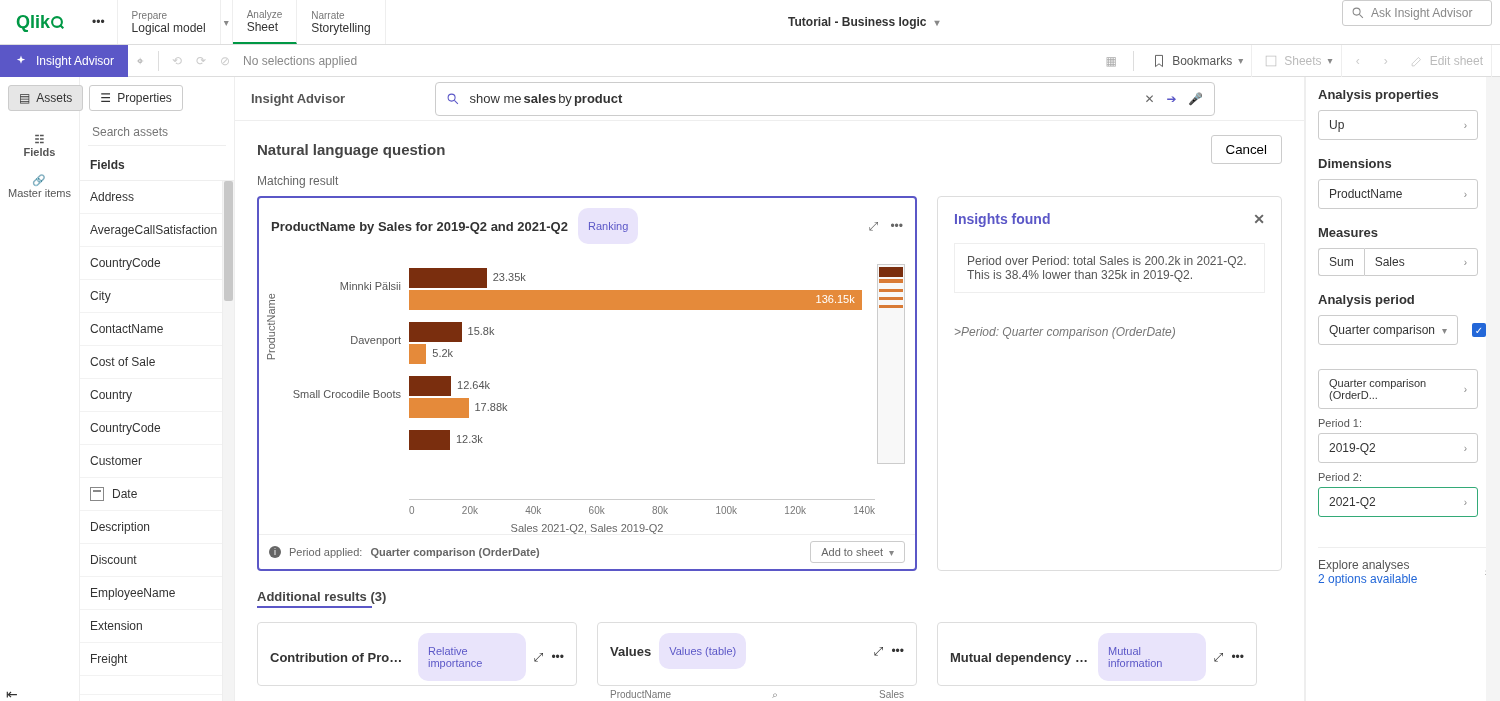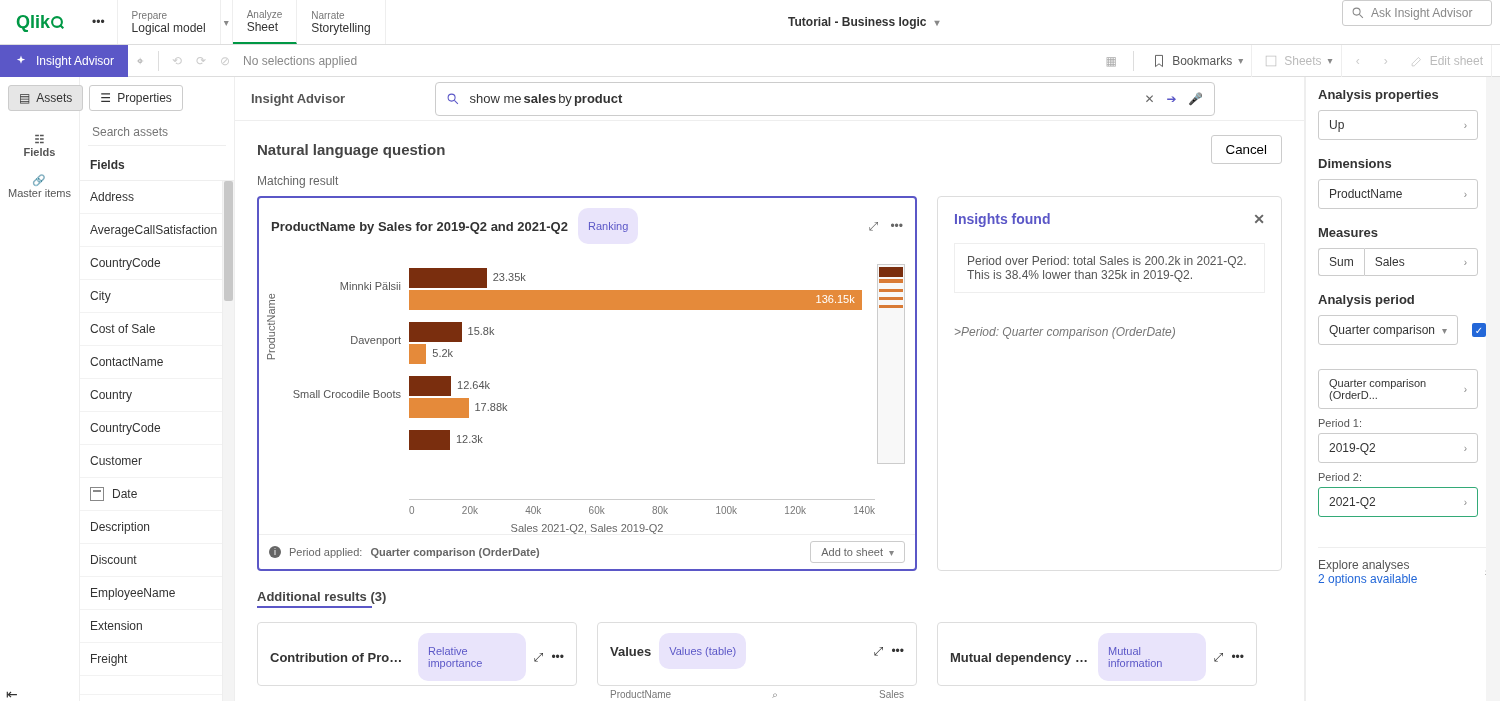--- a/index.html
+++ b/index.html
@@ -216,24 +216,24 @@
           <div class="field-item">
             <span>AverageCallSatisfaction</span>
           </div>
           <div class="field-item">
             <span>CountryCode</span>
           </div>
           <div class="field-item">
             <span>City</span>
           </div>
           <div class="field-item">
+            <span>ContactName</span>
+          </div>
+          <div class="field-item">
             <span>Cost of Sale</span>
-          </div>
-          <div class="field-item">
-            <span>ContactName</span>
           </div>
           <div class="field-item">
             <span>Country</span>
           </div>
           <div class="field-item">
             <span>CountryCode</span>
           </div>
           <div class="field-item">
             <span>Customer</span>
           </div>

